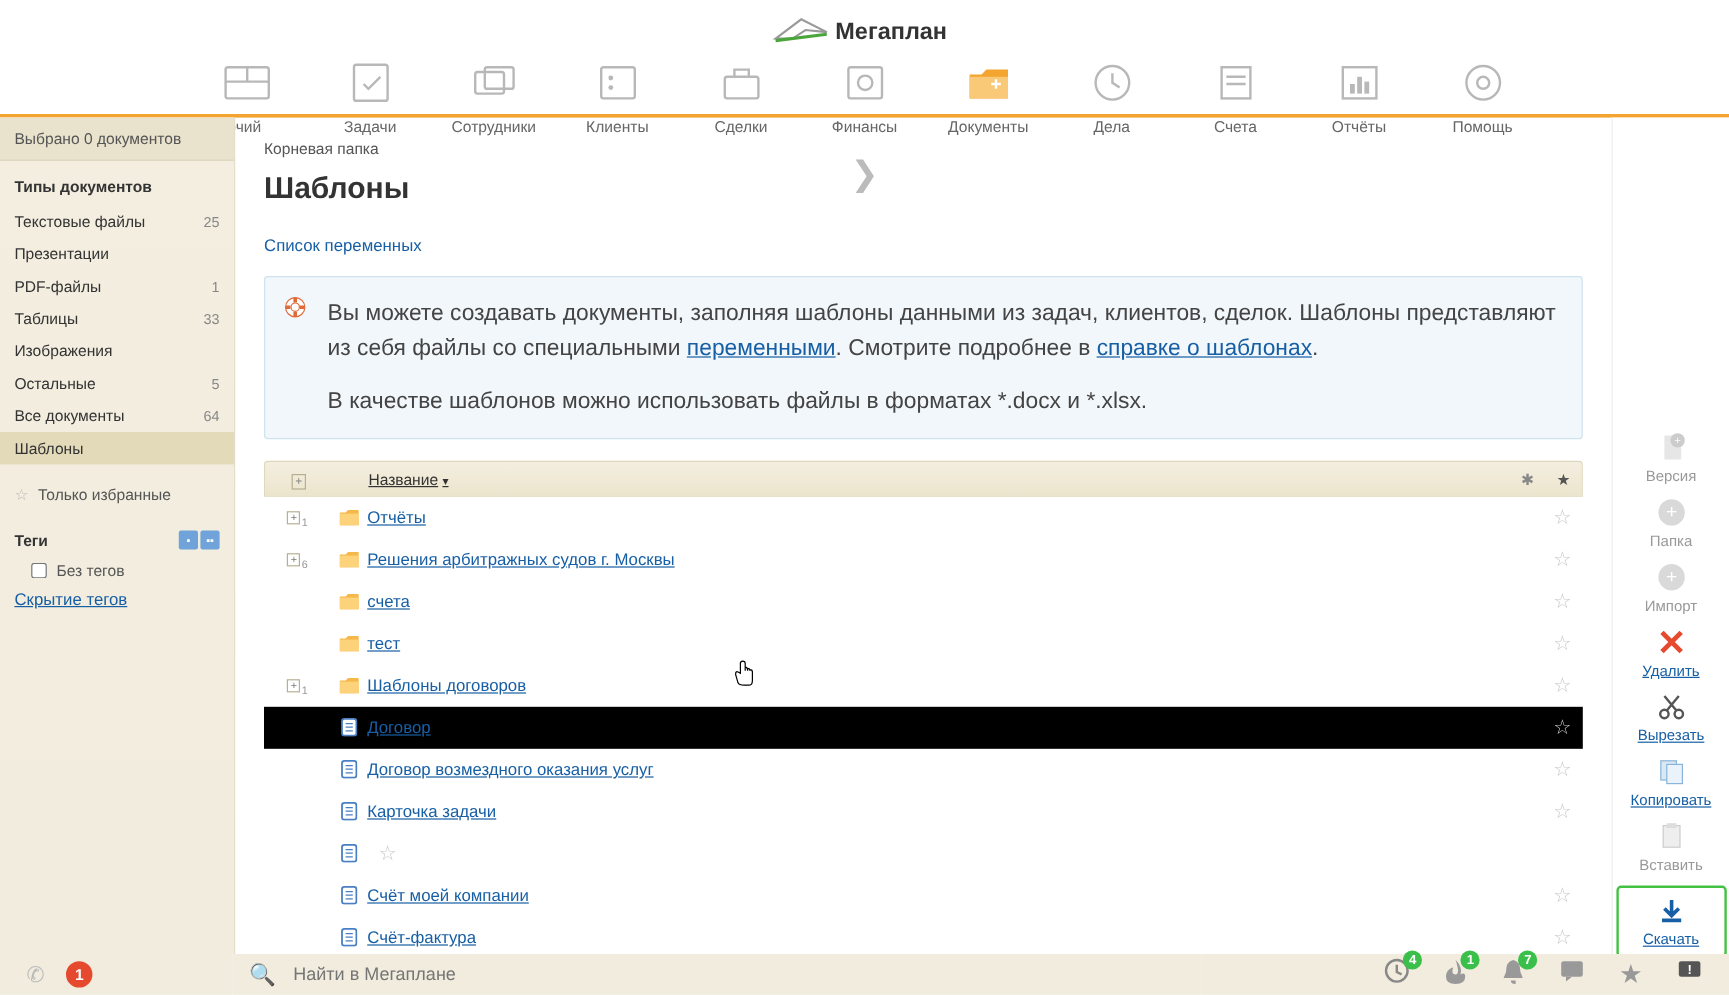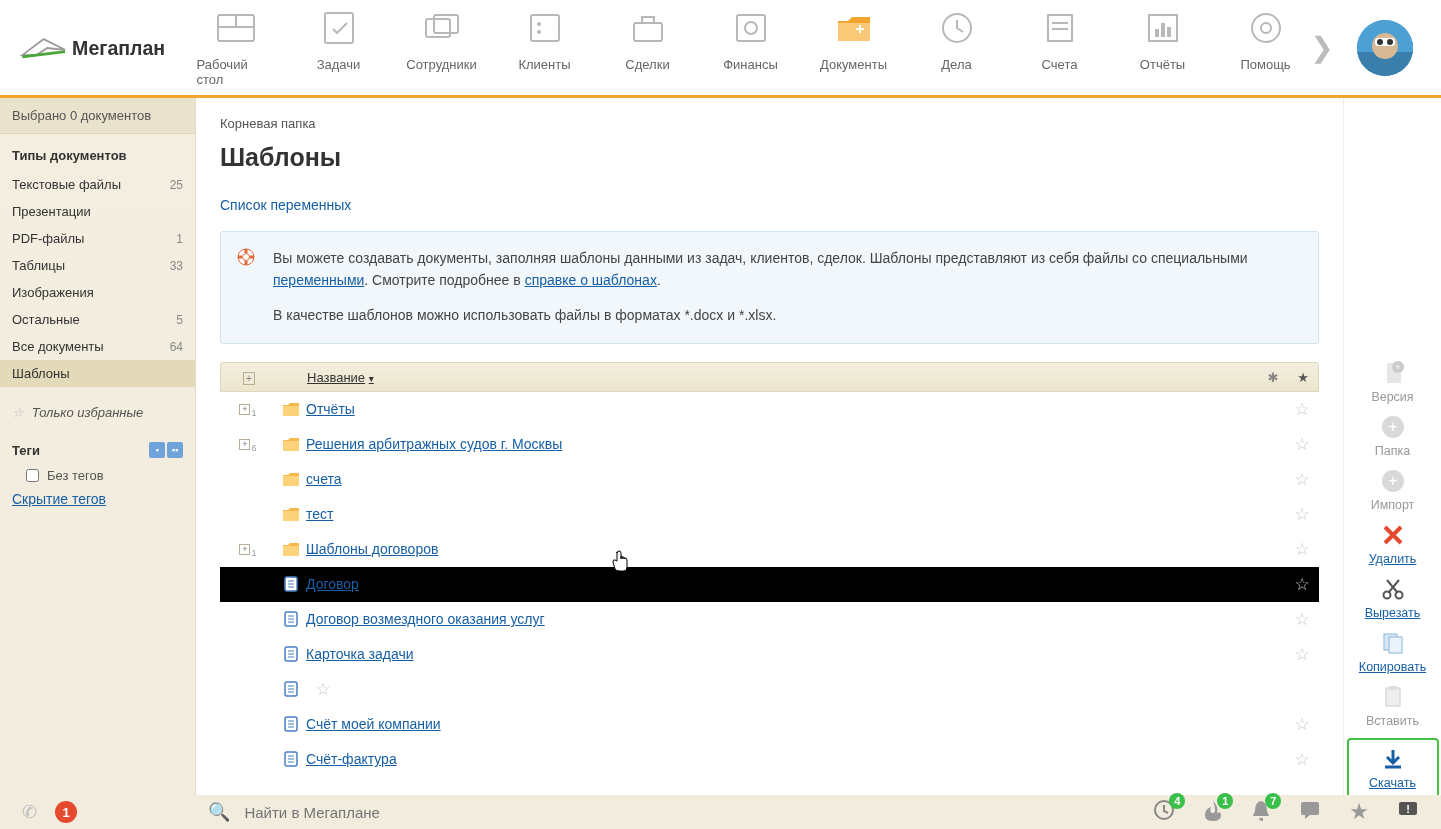--- a/index.html
+++ b/index.html
@@ -4,20 +4,21 @@
 <style>
 * { margin: 0; padding: 0; box-sizing: border-box; font-family: Arial, Helvetica, sans-serif; }
 html, body { width: 1441px; height: 829px; overflow: hidden; background: #fff; }
 
 
 .topbar {
   height: 98px;
   border-bottom: 3px solid #f3a52f;
   display: flex;
   align-items: center;
+  flex-direction: column;
 }
 .logo-block { width: 194px; display: flex; align-items: center; justify-content: center; }
 .logo-block svg { width: 160px; height: 50px; }
 .nav-icons { flex: 1; display: flex; justify-content: center; gap: 25px; }
 .nav-item {
   display: flex; flex-direction: column; align-items: center;
   width: 78px; cursor: pointer; color: #666; font-size: 13px;
 }
 .nav-item .nav-icon {
   width: 44px; height: 38px; margin-bottom: 10px;
@@ -46,38 +47,38 @@
   color:#555;
 }
 .side-section-title { font-weight: bold; padding: 14px 12px 8px; color:#333; }
 .side-item {
   display:flex; justify-content:space-between; align-items:center;
   padding: 6px 12px; cursor:pointer; color:#333;
 }
 .side-item.active{ background:#e3daba; }
 .side-count{ color:#888; font-size:12px;}
 .side-divider{height:10px;}
-.side-sub{display:flex; align-items:center; gap:8px; padding:8px 12px; cursor:pointer; color:#555;font-style:italic;}
+.side-sub{display:flex; align-items:center; gap:8px; padding:8px 12px; cursor:pointer; color:#555;}
 .tag-row{display:flex; justify-content:space-between; align-items:center; padding:14px 12px 6px; font-weight:bold;}
 .tag-icons{display:flex; gap:2px;}
 .tag-icons span{width:16px;height:16px;background:#6fa3d9;border-radius:2px;display:flex;align-items:center;justify-content:center;font-size:9px;color:#fff;cursor:pointer;}
 .side-link{color:#175fa5; text-decoration:underline; padding:4px 12px; cursor:pointer; font-size:14px;}
 .side-check{display:flex; align-items:center; gap:8px; padding:4px 12px 4px 26px; color:#555; font-size:13px;}
 .side-check input{margin:0;}
 
 
 .main {
   flex: 1; padding: 18px 24px 0 24px; position: relative; overflow:hidden;
 }
 .crumb{ color:#555; font-size:13px; margin-bottom:12px;}
 .page-title{ font-size:25px; font-weight:600; color:#333; margin-bottom:24px;}
 .vars-link{ color:#175fa5; font-size:14px; cursor:pointer; margin-bottom:18px; display:inline-block;}
 .info-box{
   border:1px solid #cfe3ef; background:#f1f7fb; border-radius:3px;
-  padding:16px 18px 16px 52px; position:relative; font-size:14px; color:#444; line-height:1.55;
+  padding:16px 18px 16px 52px; position:relative; font-size:19px; color:#444; line-height:1.55;
   margin-bottom:18px;
 }
 .info-box .buoy{position:absolute; left:16px; top:16px; width:18px;height:18px;}
 .info-box a{color:#175fa5; text-decoration:underline; cursor:pointer;}
 
 
 .list-head{
   background:linear-gradient(#f3eee0,#ece5cd);
   border:1px solid #e0d8bd; border-radius:3px 3px 0 0;
   height:30px; display:flex; align-items:center; font-size:13px; color:#333;

